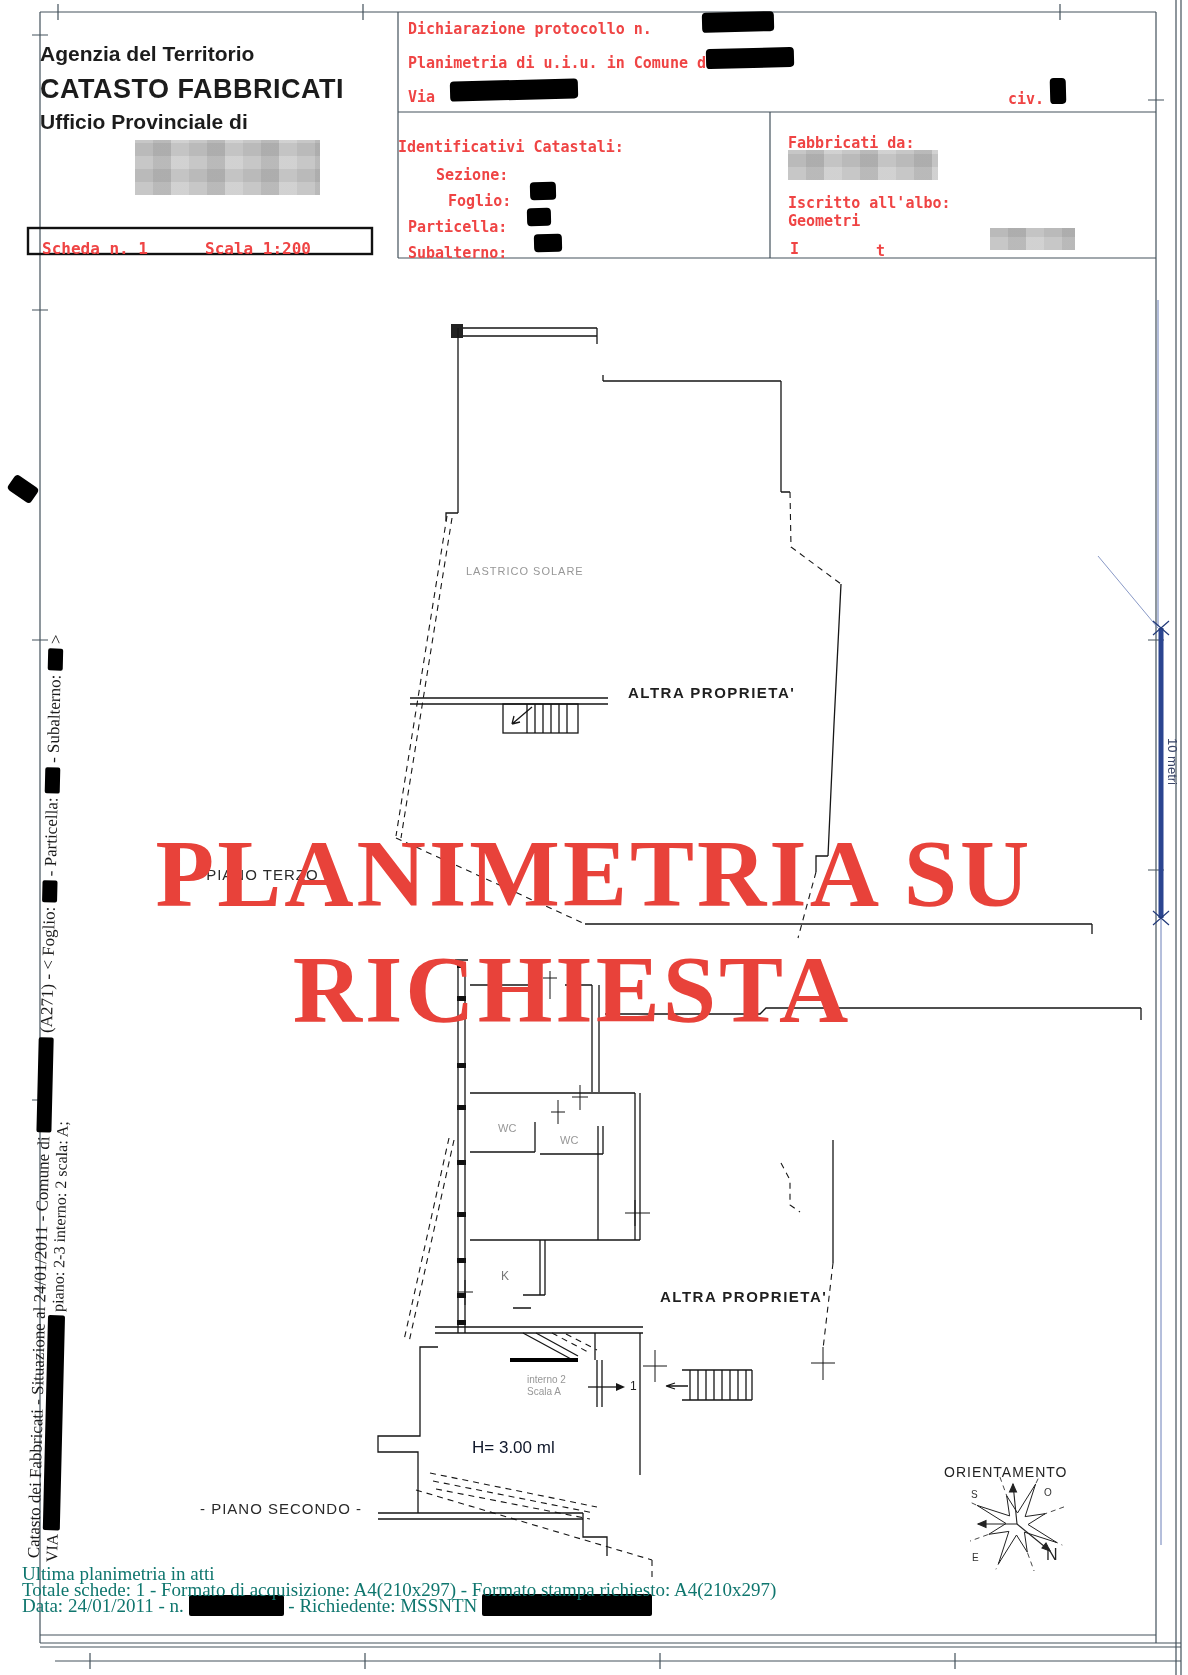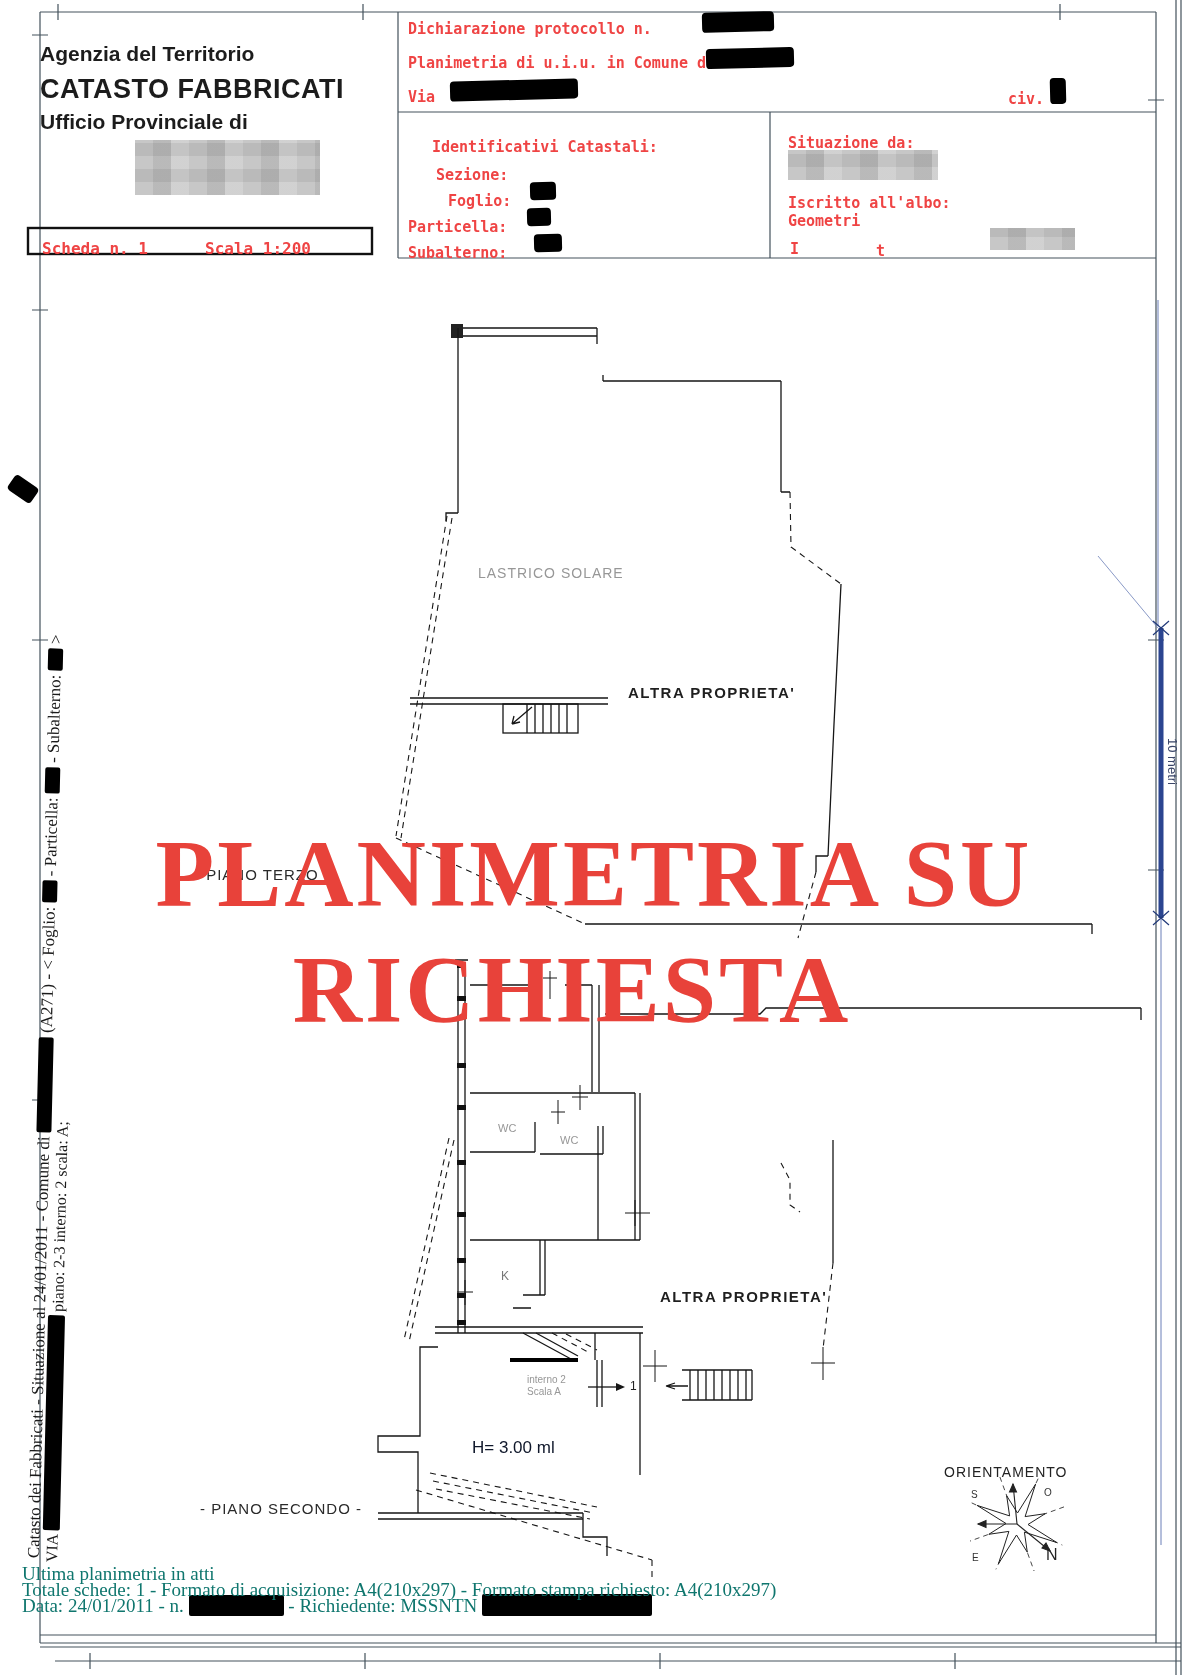--- a/index.html
+++ b/index.html
@@ -185,41 +185,41 @@
   <div class="abs blob" style="left:702px;top:12px;width:72px;height:20px;"></div>
 
   <div class="abs mono" style="left:408px;top:46px;">Planimetria di u.i.u. in Comune di</div>
   <div class="abs blob" style="left:706px;top:48px;width:88px;height:20px;"></div>
 
   <div class="abs mono" style="left:408px;top:80px;">Via</div>
   <div class="abs blob" style="left:450px;top:80px;width:128px;height:20px;"></div>
   <div class="abs mono" style="left:1008px;top:82px;">civ.</div>
   <div class="abs blob" style="left:1050px;top:78px;width:16px;height:26px;"></div>
 
-  <div class="abs mono" style="left:432px;top:130px;">Identificativi Catastali:</div>
+  <div class="abs mono" style="left:398px;top:130px;">Identificativi Catastali:</div>
   <div class="abs mono" style="left:436px;top:158px;">Sezione:</div>
   <div class="abs mono" style="left:448px;top:184px;">Foglio:</div>
   <div class="abs blob" style="left:530px;top:182px;width:26px;height:18px;"></div>
   <div class="abs mono" style="left:408px;top:210px;">Particella:</div>
   <div class="abs blob" style="left:527px;top:208px;width:24px;height:18px;"></div>
   <div class="abs mono" style="left:408px;top:236px;">Subalterno:</div>
   <div class="abs blob" style="left:534px;top:234px;width:28px;height:18px;"></div>
 
-  <div class="abs mono" style="left:788px;top:126px;">Situazione da:</div>
+  <div class="abs mono" style="left:788px;top:126px;">Fabbricati da:</div>
   <div class="abs pix" style="left:788px;top:150px;width:150px;height:30px;"></div>
   <div class="abs mono" style="left:788px;top:186px;">Iscritto all'albo:</div>
   <div class="abs mono" style="left:788px;top:204px;">Geometri</div>
   <div class="abs mono" style="left:790px;top:232px;">I</div>
   <div class="abs mono" style="left:876px;top:234px;">t</div>
   <div class="abs pix" style="left:990px;top:228px;width:85px;height:22px;"></div>
 
   <div class="abs mono" style="left:42px;top:231px;font-size:16px;">Scheda n. 1</div>
   <div class="abs mono" style="left:205px;top:231px;font-size:16px;">Scala 1:200</div>
 
-  <div class="abs faint" style="left:478px;top:565px;font-size:14px;letter-spacing:1px;">LASTRICO SOLARE</div>
+  <div class="abs faint" style="left:466px;top:565px;font-size:11px;letter-spacing:1px;">LASTRICO SOLARE</div>
   <div class="abs planlbl" style="left:628px;top:684px;">ALTRA PROPRIETA'</div>
   <div class="abs pianolbl" style="left:195px;top:866px;">- PIANO TERZO -</div>
 
   <div class="abs watermark" style="left:0;top:793px;color:#e8423a;">PLANIMETRIA SU</div>
   <div class="abs watermark" style="left:-22px;top:909px;color:#e8423a;">RICHIESTA</div>
 
   <div class="abs faint" style="left:498px;top:1122px;font-size:11px;">WC</div>
   <div class="abs faint" style="left:560px;top:1134px;font-size:11px;">WC</div>
   <div class="abs faint" style="left:501px;top:1269px;font-size:12px;color:#777;">K</div>
   <div class="abs planlbl" style="left:660px;top:1288px;">ALTRA PROPRIETA'</div>

